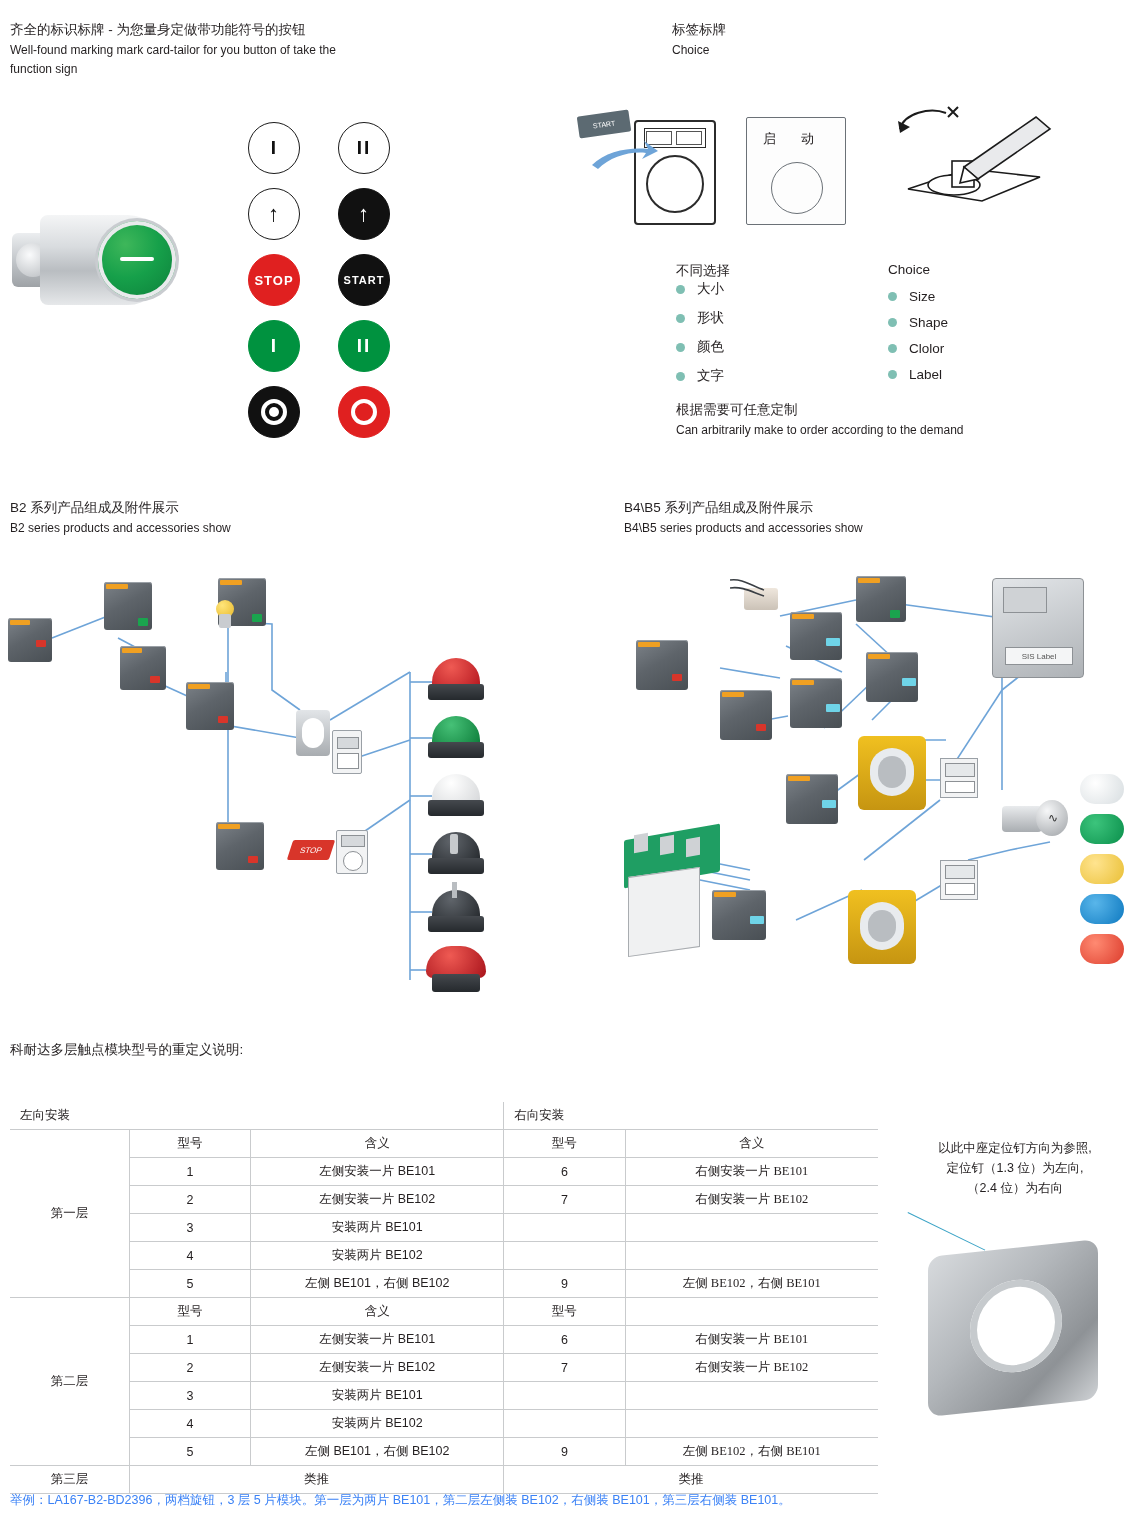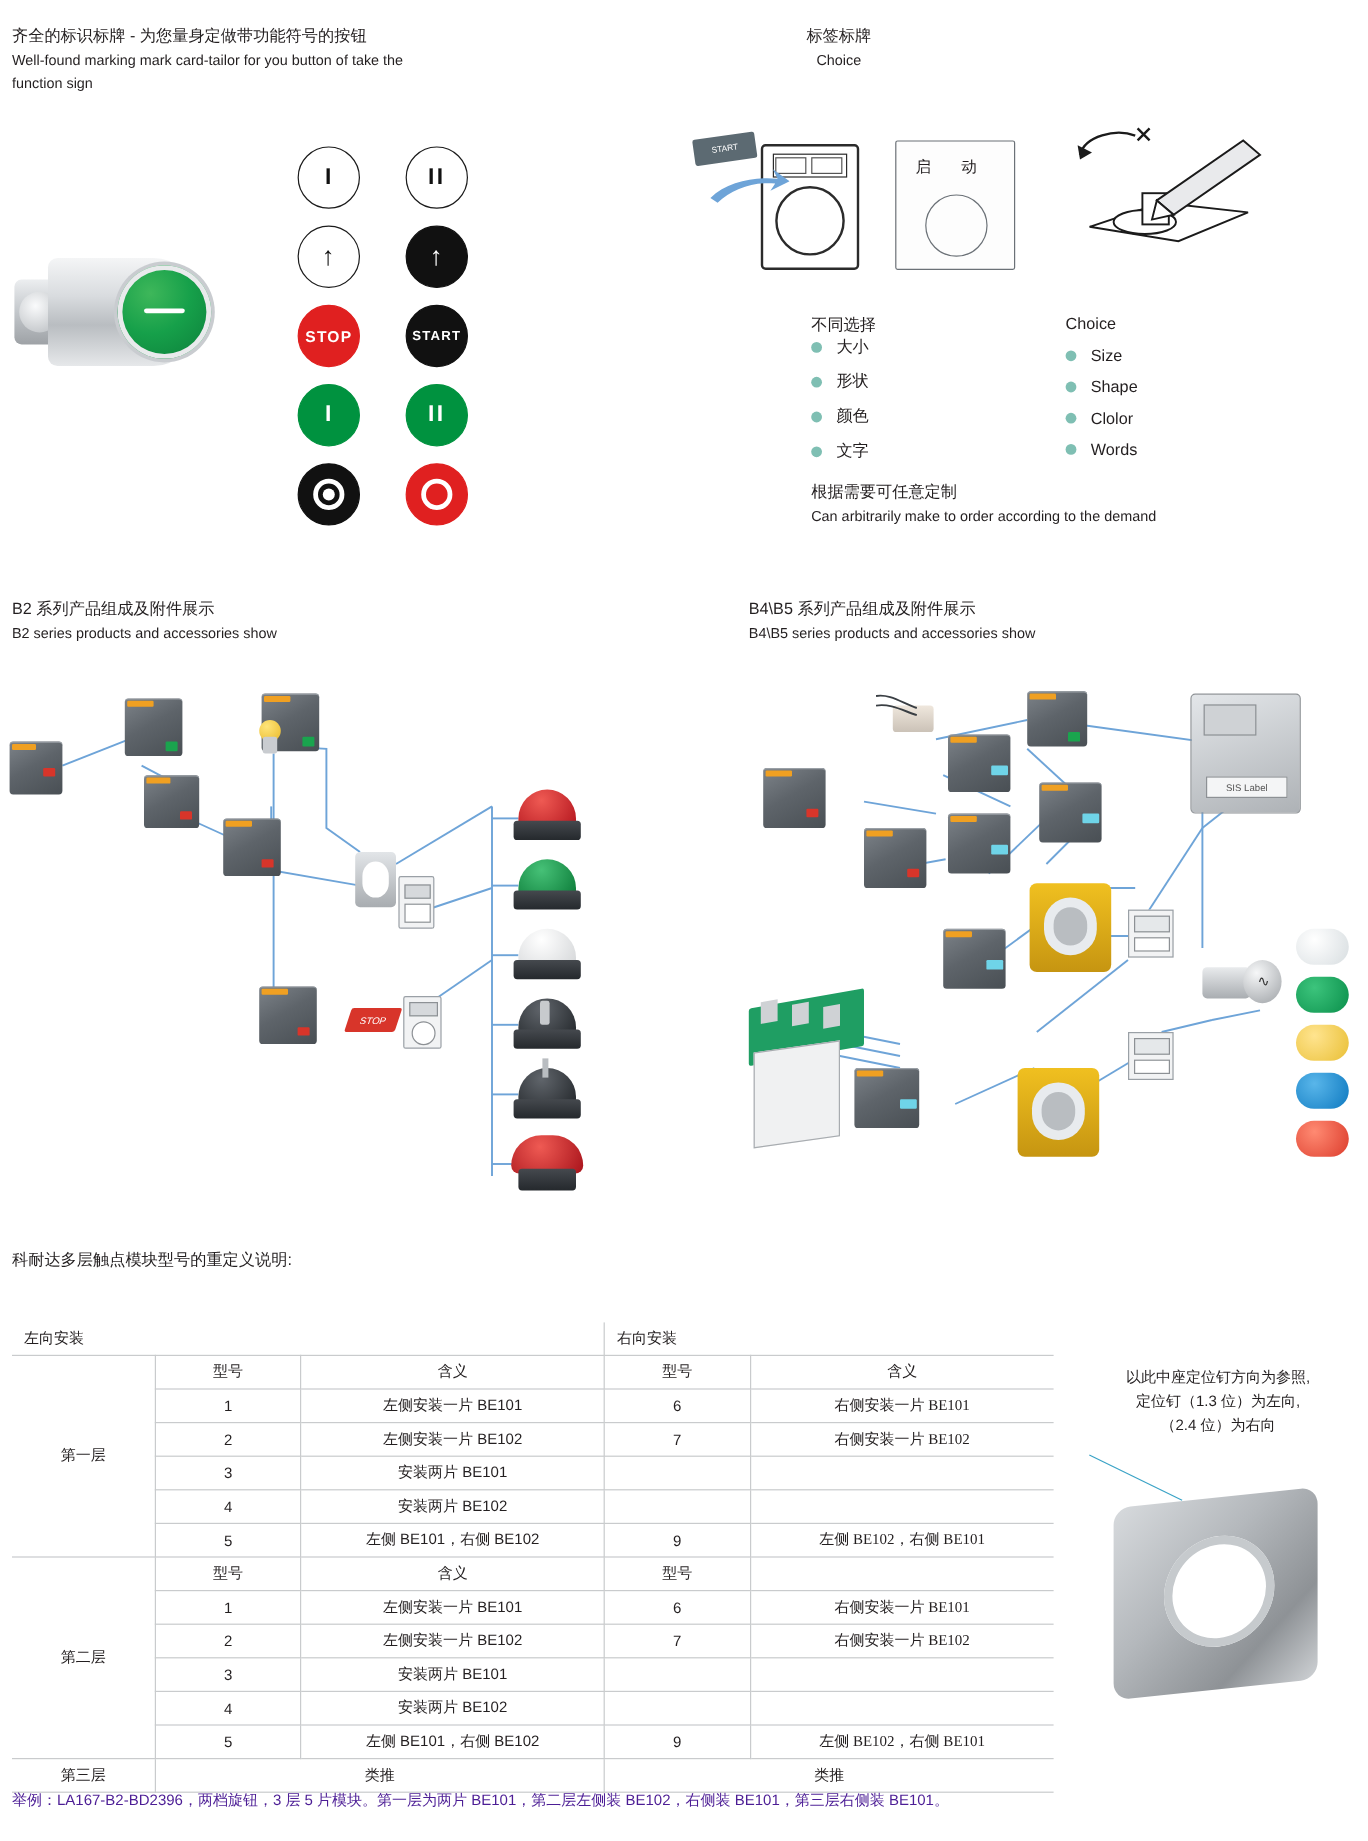--- a/index.html
+++ b/index.html
@@ -118,21 +118,21 @@
     border-radius:14px;
     transform:skewY(-6deg);
   }
   .part-hole {
     position:absolute; left:52px; top:52px; width:92px; height:92px; border-radius:50%;
     background:#ffffff; box-shadow:inset 0 0 0 7px #c6cacd;
     transform:skewY(-6deg);
   }
   .leader { position:absolute; background:#3aa3c6; height:1px; }
 
-  .footer-note { position:absolute; left:10px; top:1492px; font-size:12.5px; color:#4c1d95; }
+  .footer-note { position:absolute; left:10px; top:1492px; font-size:12.5px; color:#3b82f6; }
 
   .pcb { position:absolute; background:#1f9e63; border-radius:2px; }
 </style>
 </head>
 <body>
 
 <div class="abs" style="left:10px; top:20px;">
   <div class="hdr-cn">齐全的标识标牌 - 为您量身定做带功能符号的按钮</div>
   <div class="hdr-en">Well-found marking mark card-tailor for you button of take the</div>
   <div class="hdr-en">function sign</div>
@@ -183,21 +183,21 @@
         <span class="ring-out">
           <i></i>
         </span>
       </div>
     <div class="sym red">
         <span class="ring-out"></span>
       </div>
   </div>
 </div>
 
-<div class="abs" style="left:672px; top:20px;text-align:center;">
+<div class="abs" style="left:672px; top:20px;">
   <div class="hdr-cn">标签标牌</div>
   <div class="hdr-en">Choice</div>
 </div>
 
 <div class="abs" style="left:560px; top:95px; width:560px; height:140px;">
 
   <div class="abs" style="left:74px; top:25px; width:82px; height:105px; border:2px solid #2b2b2b; border-radius:4px; background:#fff;"></div>
   <div class="abs" style="left:84px; top:33px; width:62px; height:20px; border:1.5px solid #2b2b2b; background:#fff;"></div>
   <div class="abs" style="left:86px; top:36px; width:26px; height:14px; border:1px solid #555;"></div>
   <div class="abs" style="left:116px; top:36px; width:26px; height:14px; border:1px solid #555;"></div>
@@ -259,21 +259,21 @@
   <div class="choice-li">
       <span class="bullet"></span>
       <span>Shape</span>
     </div>
   <div class="choice-li">
       <span class="bullet"></span>
       <span>Clolor</span>
     </div>
   <div class="choice-li">
       <span class="bullet"></span>
-      <span>Words</span>
+      <span>Label</span>
     </div>
 </div>
 
 <div class="abs" style="left:676px; top:400px;">
   <div class="hdr-cn">根据需要可任意定制</div>
   <div class="hdr-en">Can arbitrarily make to order according to the demand</div>
 </div>
 
 <div class="abs" style="left:10px; top:498px;">
   <div class="hdr-cn">B2 系列产品组成及附件展示</div>

